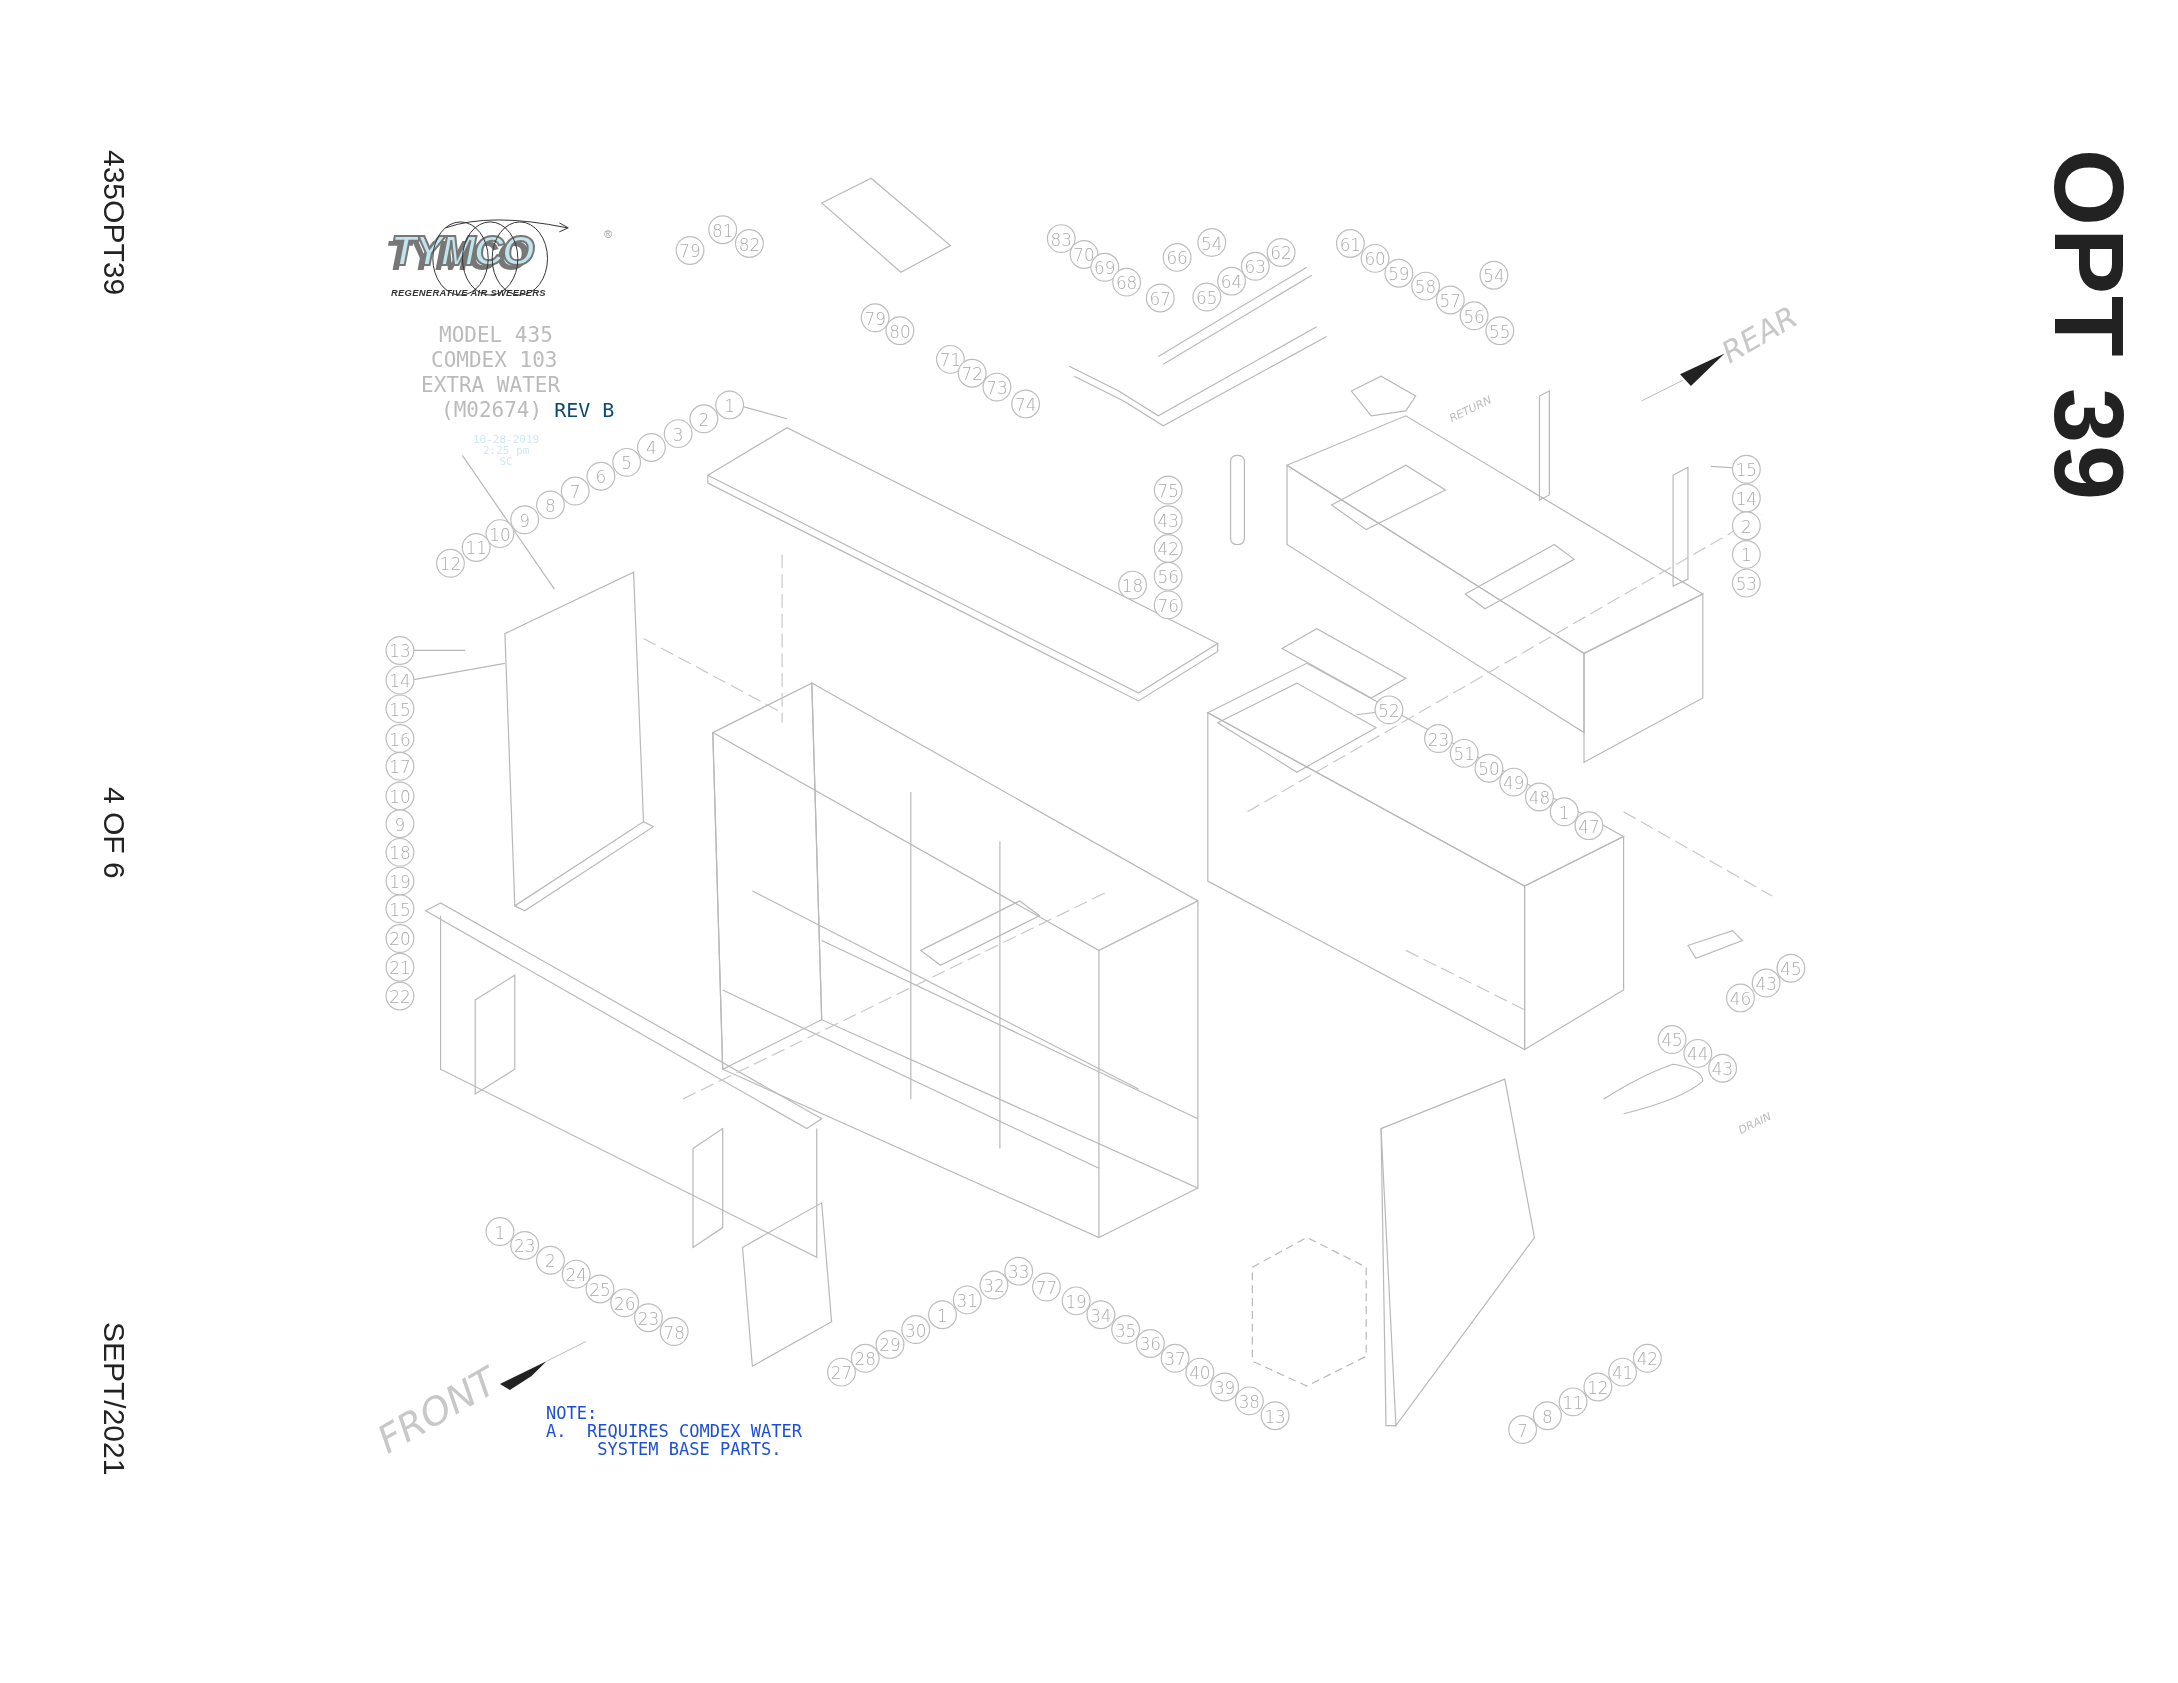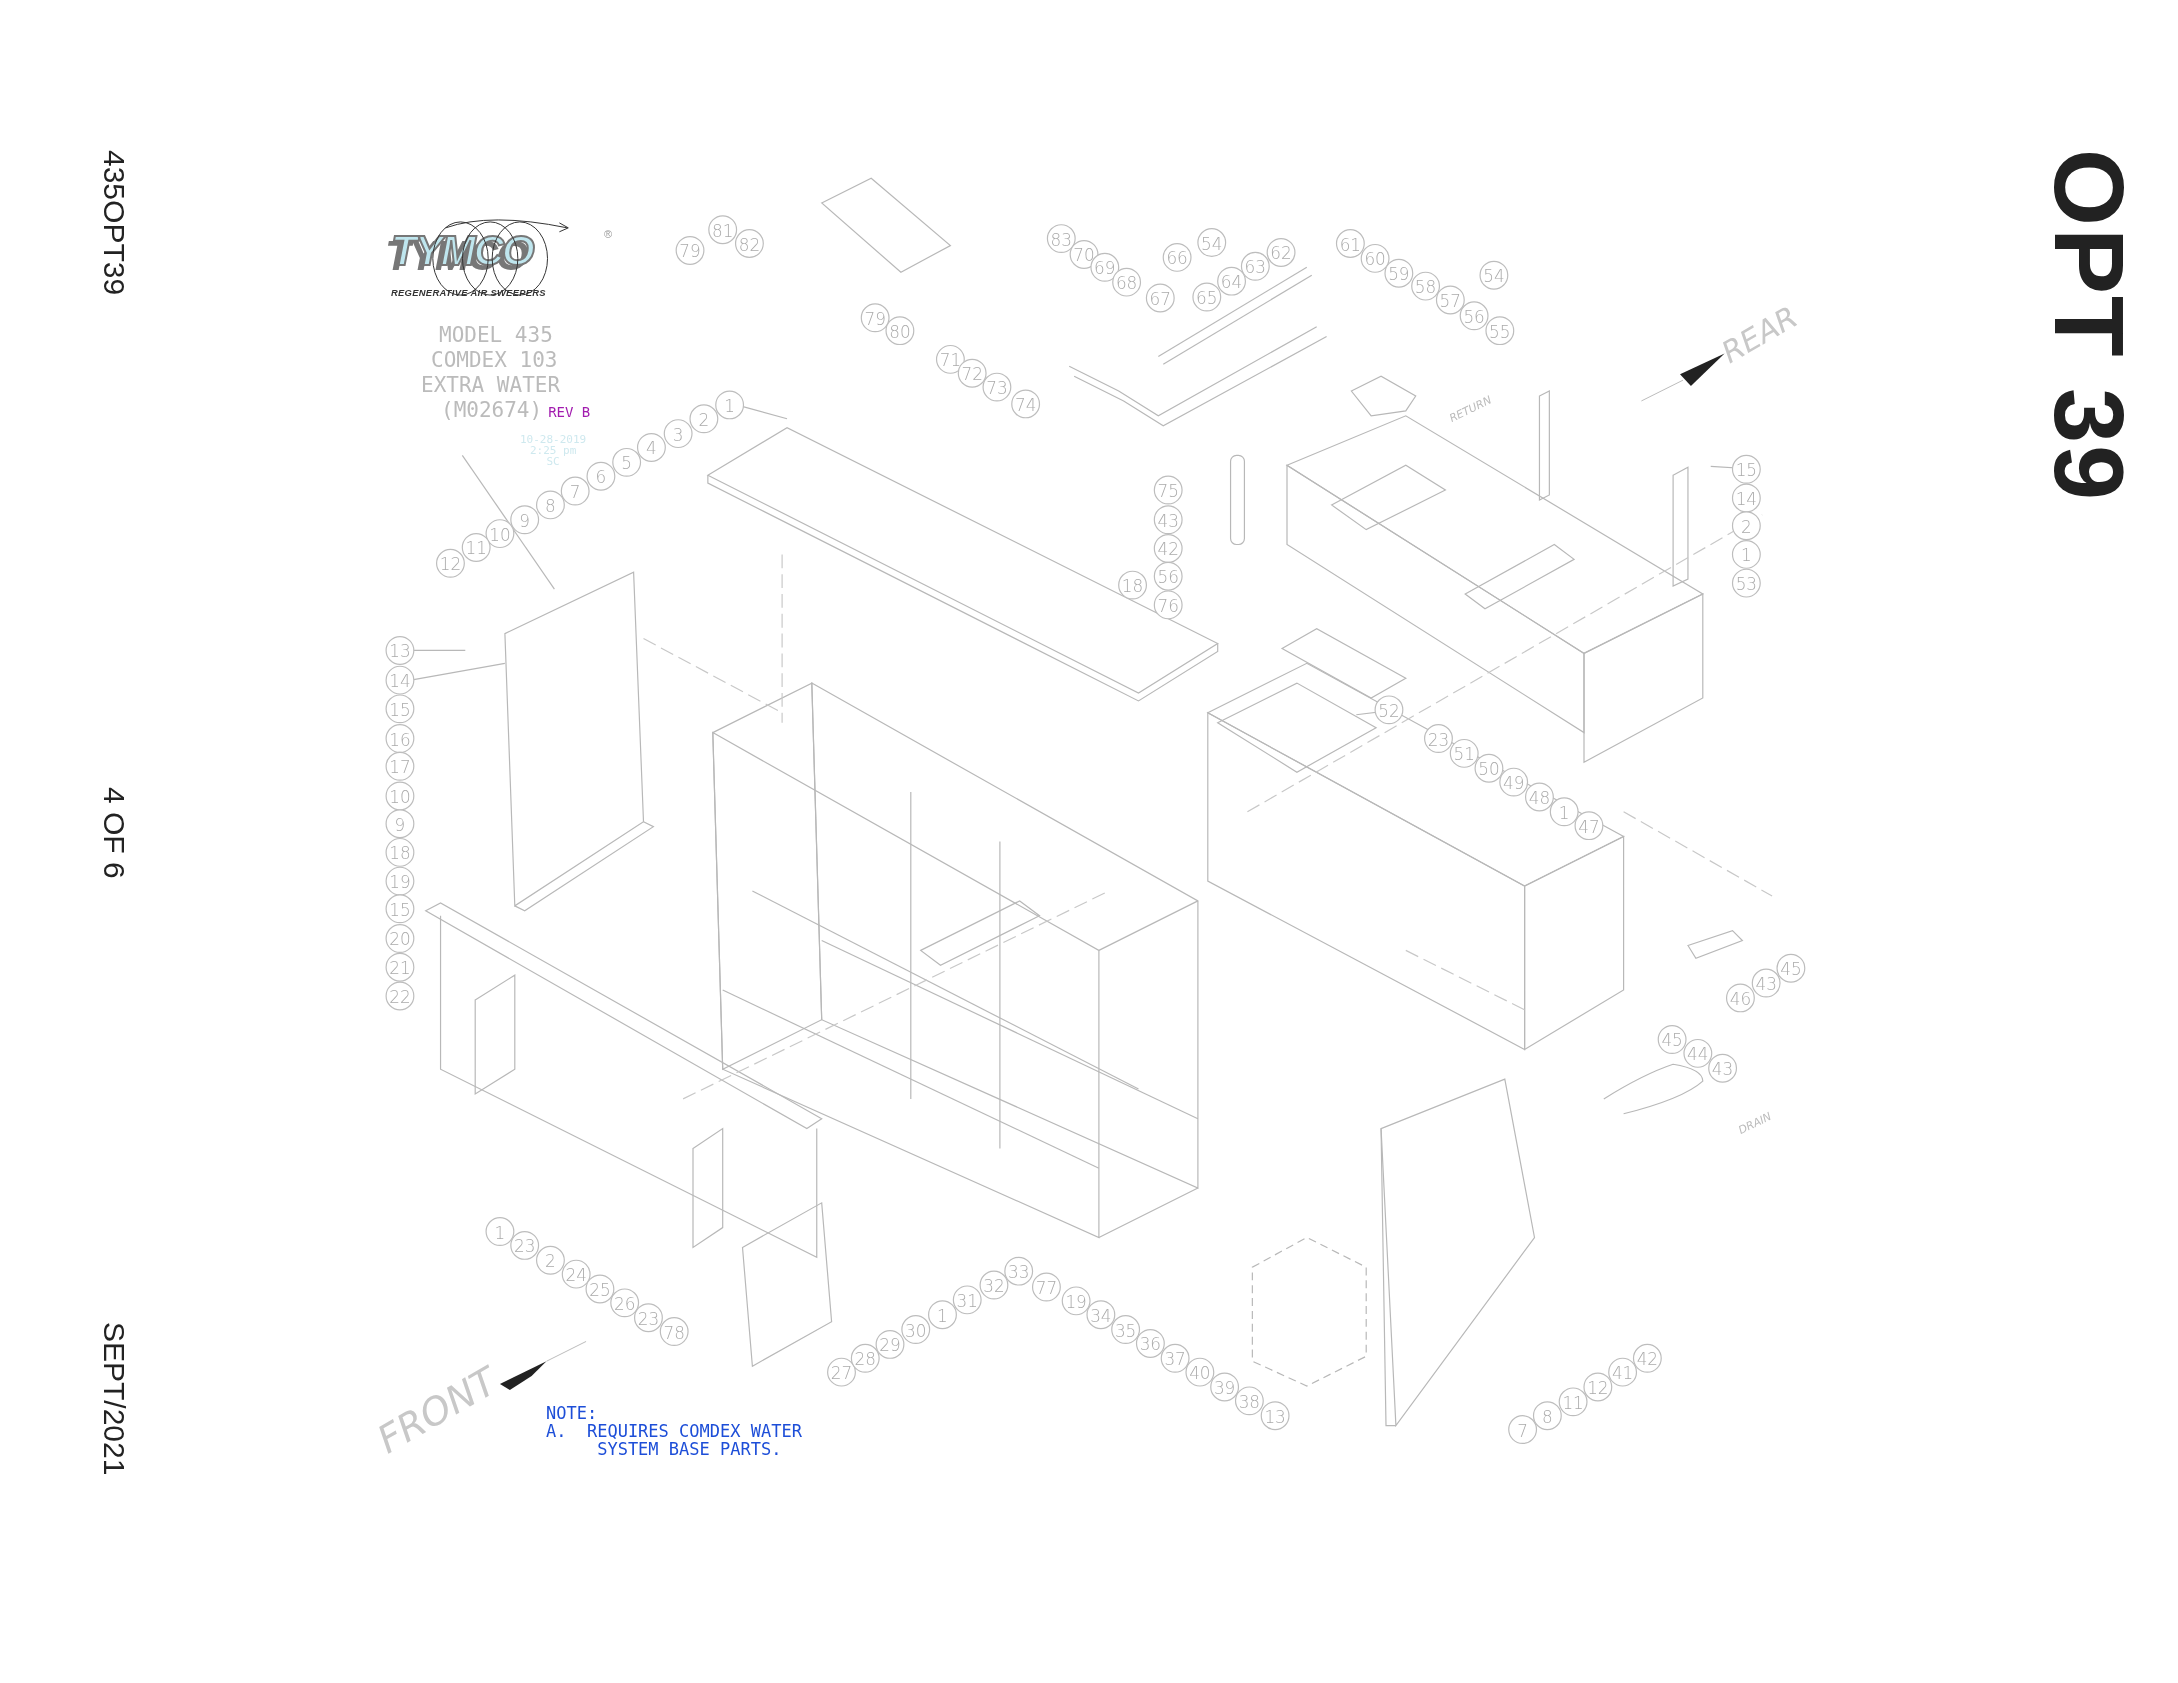--- a/index.html
+++ b/index.html
@@ -9,22 +9,22 @@
   .page-no{left:131px;top:787px;font-size:30px;}
   .date{left:131px;top:1322px;font-size:30px;}
   .opt-title{left:2146px;top:149px;font-size:99px;font-weight:bold;letter-spacing:2px;}
   .logo{position:absolute;left:391px;top:220px;width:228px;}
   .logo-word{font-family:"Liberation Sans",sans-serif;font-weight:bold;font-style:italic;font-size:42px;color:#bfe6ee;-webkit-text-stroke:2px #777;letter-spacing:-2px;line-height:61px;text-shadow:-6px 5px 0 #777;}
   .logo-reg{position:absolute;left:213px;top:8px;font-size:11px;color:#999;}
   .logo-tag{font-size:9.4px;font-weight:bold;font-style:italic;color:#333;margin-top:6px;letter-spacing:0.3px;}
   .logo-rings{position:absolute;left:0;top:-6px;}
   .model-block{position:absolute;left:421px;top:323px;font-family:"DejaVu Sans Mono",monospace;color:#bbb;font-size:21px;line-height:25px;font-weight:200;}
   .model-block div{white-space:nowrap;}
-  .rev{color:#a21caf;font-size:14px;margin-left:6px;}
-  .stamp{position:absolute;left:473px;top:434px;font-family:"DejaVu Sans Mono",monospace;color:#cfe9ef;font-size:11px;line-height:11px;text-align:center;margin-left:47px;}
+  .rev{color:#0c4a6e;font-size:20px;margin-left:12px;}
+  .stamp{position:absolute;left:473px;top:434px;font-family:"DejaVu Sans Mono",monospace;color:#cfe9ef;font-size:11px;line-height:11px;text-align:center;}
   .note{position:absolute;left:546px;top:1404px;font-family:"DejaVu Sans Mono",monospace;color:#1d4ed8;font-size:17px;line-height:18px;white-space:pre;}
   .dir{position:absolute;font-family:"DejaVu Sans",sans-serif;font-style:italic;color:#c8c8c8;font-weight:200;}
   .front{left:392px;top:1418px;font-size:38px;transform:rotate(-30deg);transform-origin:left bottom;}
   .rear{left:1733px;top:335px;font-size:30px;transform:rotate(-30deg);transform-origin:left bottom;}
   .tag-small{position:absolute;font-family:"DejaVu Sans",sans-serif;font-style:italic;color:#bbb;font-size:11px;transform:rotate(-26deg);transform-origin:left bottom;}
   svg.drawing{position:absolute;left:0;top:0;}
   .callout circle{fill:#fff;stroke:#bdbdbd;stroke-width:1.2;}
   .callout text{font-family:"DejaVu Sans",sans-serif;font-size:17px;fill:#aaa;text-anchor:middle;dominant-baseline:central;font-weight:200;}
 </style>
 </head>

